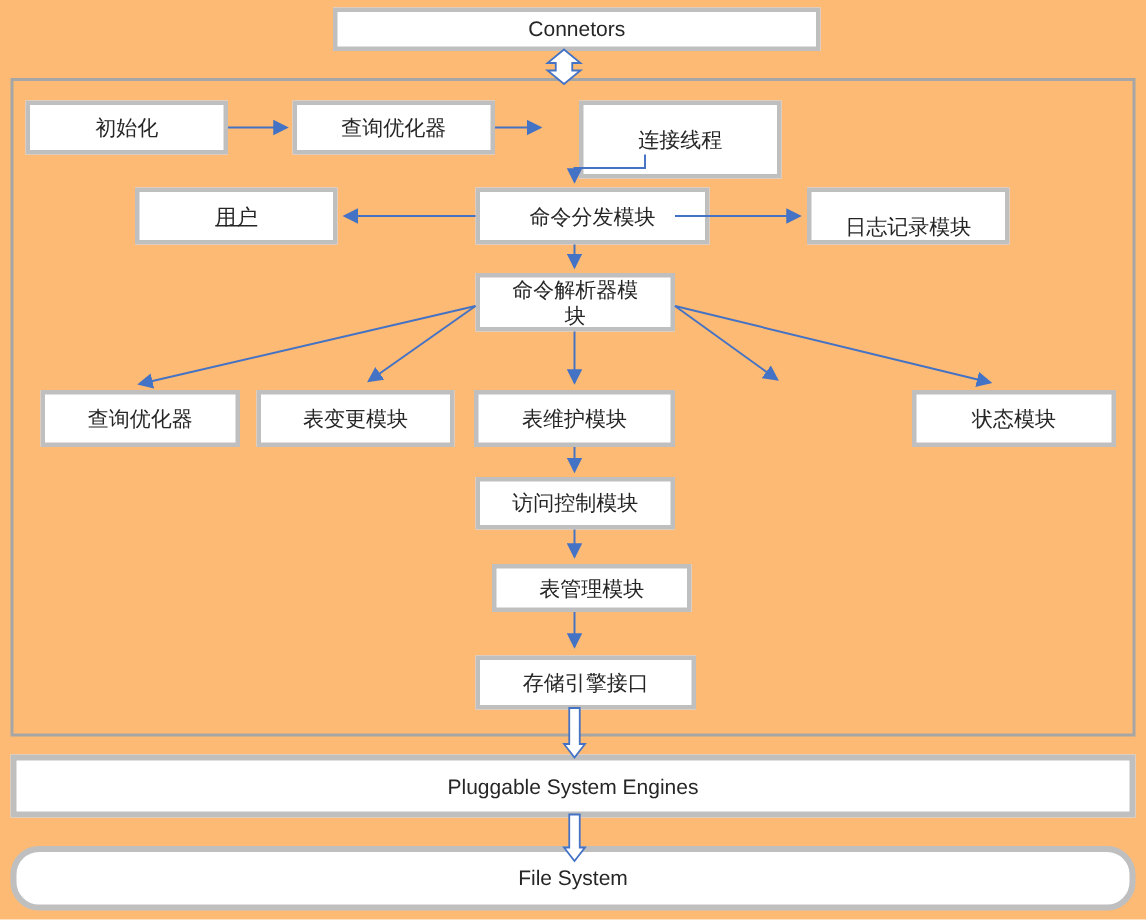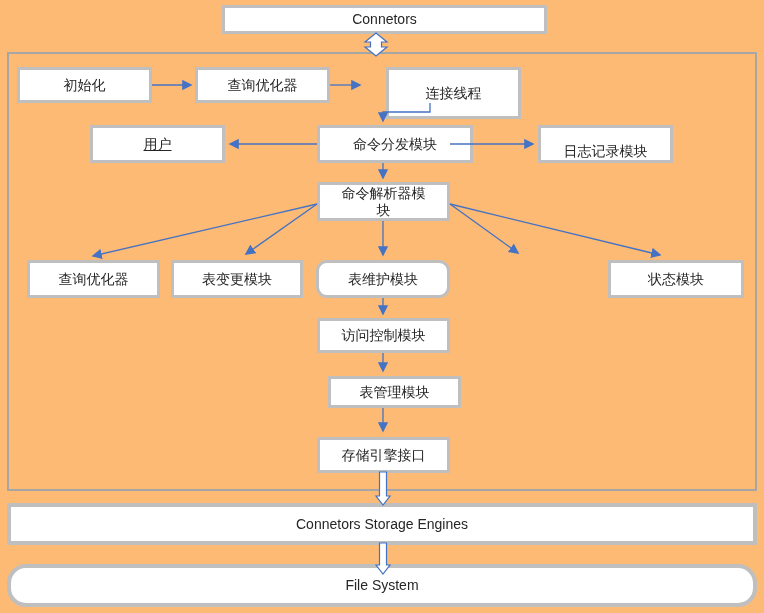--- a/index.html
+++ b/index.html
@@ -83,39 +83,39 @@
   <div class="node two-line" style="left:317px; top:182px; width:133px; height:39px;">
     <span>命令解析器模块</span>
   </div>
 
   <div class="node" style="left:27px; top:260px; width:133px; height:38px;">
     <span>查询优化器</span>
   </div>
   <div class="node" style="left:171px; top:260px; width:132px; height:38px;">
     <span>表变更模块</span>
   </div>
-  <div class="node" style="left:316px; top:260px; width:134px; height:38px;border-radius:11px;">
+  <div class="node" style="left:316px; top:260px; width:134px; height:38px;">
     <span>表维护模块</span>
   </div>
   <div class="node" style="left:608px; top:260px; width:136px; height:38px;">
     <span>状态模块</span>
   </div>
 
   <div class="node" style="left:317px; top:318px; width:133px; height:35px;">
     <span>访问控制模块</span>
   </div>
   <div class="node" style="left:328px; top:376px; width:133px; height:32px;">
     <span>表管理模块</span>
   </div>
-  <div class="node" style="left:317px; top:437px; width:133px; height:36px;justify-content:center;">
+  <div class="node" style="left:317px; top:437px; width:147px; height:36px;justify-content:center;">
     <span>存储引擎接口</span>
   </div>
 
   <div class="node wide latin" style="left:7px; top:503px; width:750px; height:42px;">
-    <span>Connetors Storage Engines</span>
+    <span>Pluggable System Engines</span>
   </div>
   <div class="node wide latin" style="left:7px; top:564px; width:750px; height:43px;border-radius:19px;">
     <span>File System</span>
   </div>
 
   <svg class="arrow-layer" viewBox="0 0 764 613">
     <defs>
       <marker id="ah" viewBox="0 0 10 10" refX="8.5" refY="5" markerWidth="8" markerHeight="8" orient="auto-start-reverse">
         <path d="M0,0 L10,5 L0,10 z" fill="#4472c4"></path>
       </marker>

